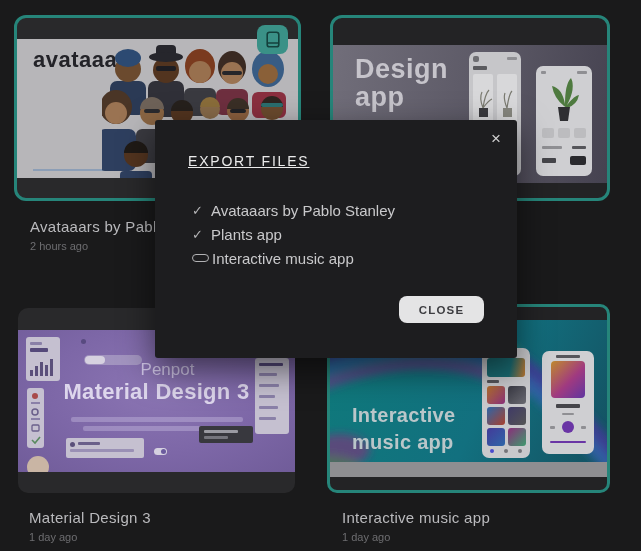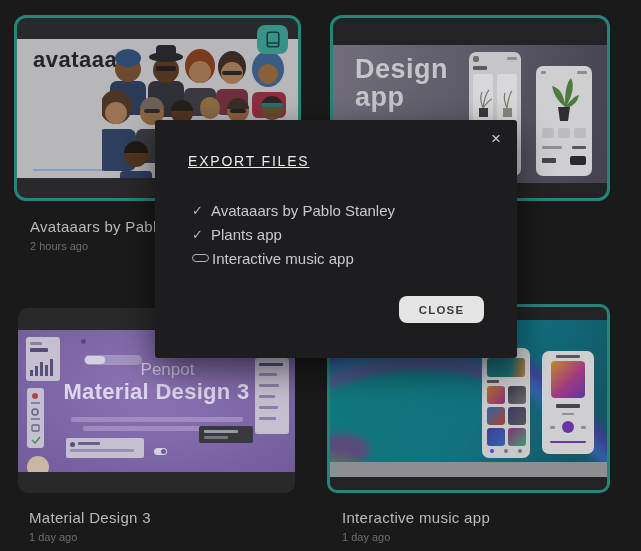--- a/index.html
+++ b/index.html
@@ -295,20 +295,22 @@
           </defs>
         <g filter="url(#bl)" fill="none">
           <path d="M-10 34 Q 110 -14 190 46 Q 240 84 292 150" stroke="#433a99" stroke-width="22" opacity=".85"></path>
           <path d="M-10 52 Q 112 2 192 60 Q 238 96 290 160" stroke="#2e66a8" stroke-width="14" opacity=".8"></path>
           <path d="M-10 20 Q 108 -26 188 34" stroke="#3f9a6d" stroke-width="10" opacity=".75"></path>
           <path d="M-10 66 Q 114 18 194 74" stroke="#7a3b97" stroke-width="10" opacity=".7"></path>
           <ellipse cx="10" cy="130" rx="30" ry="16" fill="#8a2f7a" opacity=".6"></ellipse>
           <ellipse cx="-4" cy="148" rx="34" ry="12" fill="#4a8a3f" opacity=".5"></ellipse>
         </g>
       </svg>
+      <div class="mu-title">Interactive
+music app</div>
       <div class="phone" id="mu-phone-a">
         <div class="tiny-bar" style="left:5px;top:4px;width:16px;height:3px;background:#55555a;"></div>
         <div class="abs" style="left:5px;top:10px;width:38px;height:19px;border-radius:3px;background:linear-gradient(100deg,#1a6b72 60%,#b5722e 100%);"></div>
         <div class="tiny-bar" style="left:5px;top:32px;width:12px;height:3px;background:#55555a;"></div>
         <div class="mu-grid" style="top:38px;">
           <div class="mu-tile" style="background:linear-gradient(135deg,#b5722e,#8a2f7a);"></div>
           <div class="mu-tile" style="background:linear-gradient(135deg,#3a3a44,#6a6a72);"></div>
           <div class="mu-tile" style="background:linear-gradient(135deg,#2e66a8,#a8402e);"></div>
           <div class="mu-tile" style="background:linear-gradient(135deg,#3f3a66,#555);"></div>
           <div class="mu-tile" style="background:linear-gradient(135deg,#433a99,#2e66a8);"></div>

